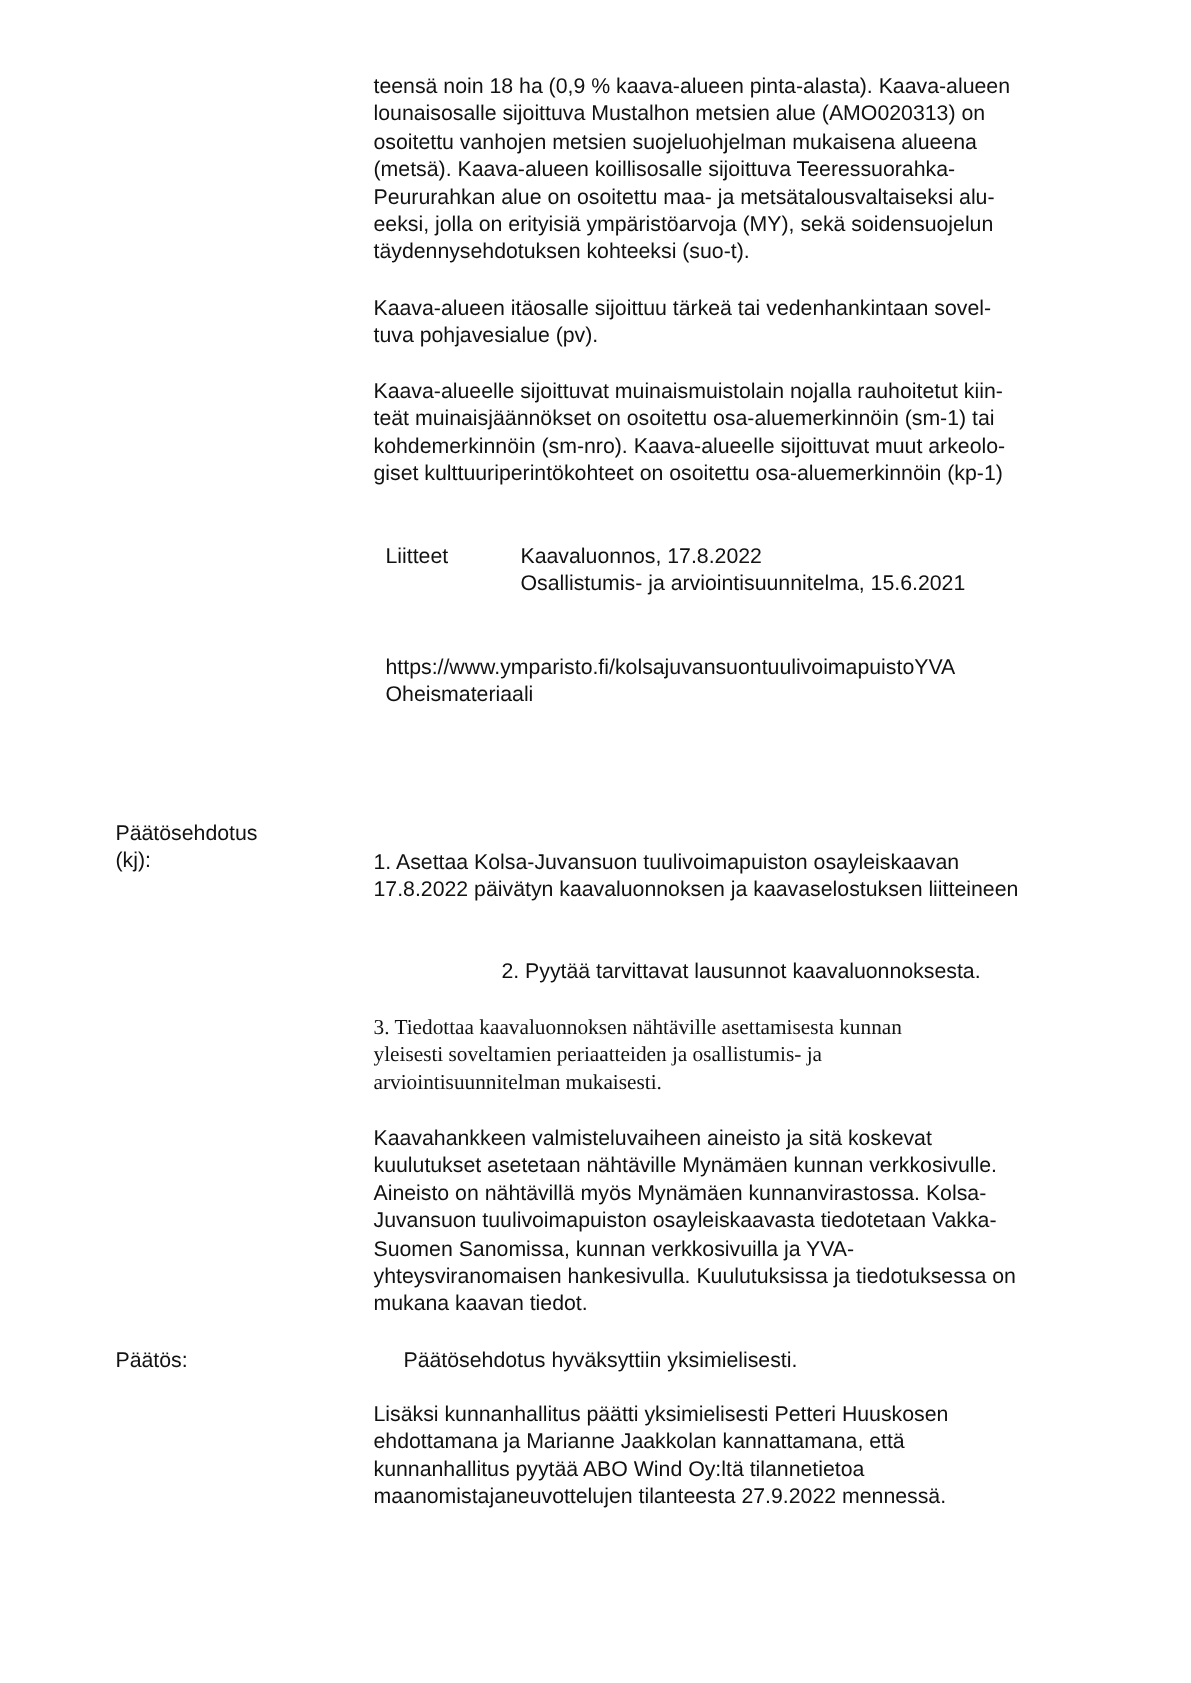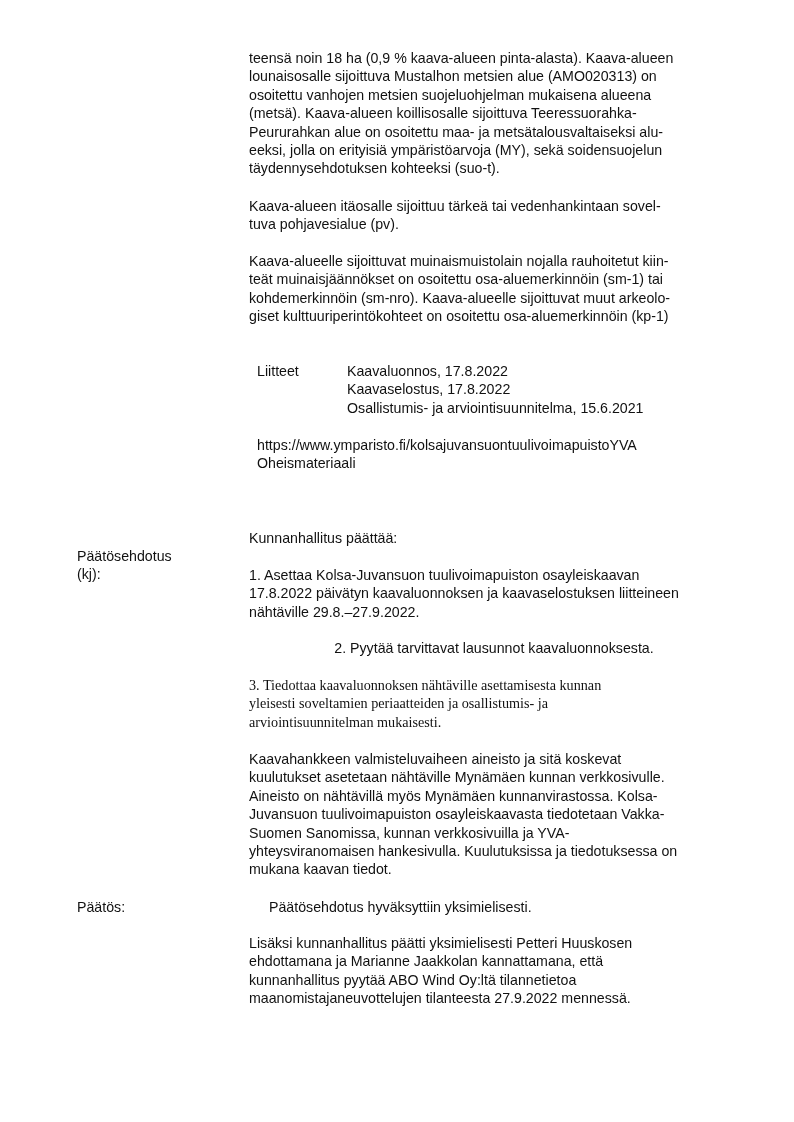--- a/index.html
+++ b/index.html
@@ -42,46 +42,38 @@
     <p>giset kulttuuriperintökohteet on osoitettu osa-aluemerkinnöin (kp-1)</p>
   </div>
 
   <div class="block" style="left:257px; top:362px;">
     <div class="att-row">
       <span class="att-key">Liitteet</span>
       <span>Kaavaluonnos, 17.8.2022</span>
     </div>
     <div class="att-row">
       <span class="att-key"></span>
-      <span>Kaavaselostus, 17.8.2022</span>
-    </div>
-    <div class="att-row">
-      <span class="att-key"></span>
       <span>Osallistumis- ja arviointisuunnitelma, 15.6.2021</span>
     </div>
   </div>
 
   <div class="block" style="left:257px; top:436px;">
     <p>https://www.ymparisto.fi/kolsajuvansuontuulivoimapuistoYVA</p>
     <p>Oheismateriaali</p>
   </div>
 
   <div class="label" style="top:511px;margin-top:36px;">
     <p>Päätösehdotus</p>
     <p>(kj):</p>
   </div>
 
-  <div class="content" style="top:529px;">
-    <p>Kunnanhallitus päättää:</p>
-  </div>
 
   <div class="content" style="top:566px;">
     <p>1. Asettaa Kolsa-Juvansuon tuulivoimapuiston osayleiskaavan</p>
     <p>17.8.2022 päivätyn kaavaluonnoksen ja kaavaselostuksen liitteineen</p>
-    <p>nähtäville 29.8.–27.9.2022.</p>
   </div>
 
   <div class="content" style="top:639px;text-align:center;">
     <p>2. Pyytää tarvittavat lausunnot kaavaluonnoksesta.</p>
   </div>
 
   <div class="content" style="top:676px;font-family:Liberation Serif, serif;">
     <p>3. Tiedottaa kaavaluonnoksen nähtäville asettamisesta kunnan</p>
     <p>yleisesti soveltamien periaatteiden ja osallistumis- ja</p>
     <p>arviointisuunnitelman mukaisesti.</p>

